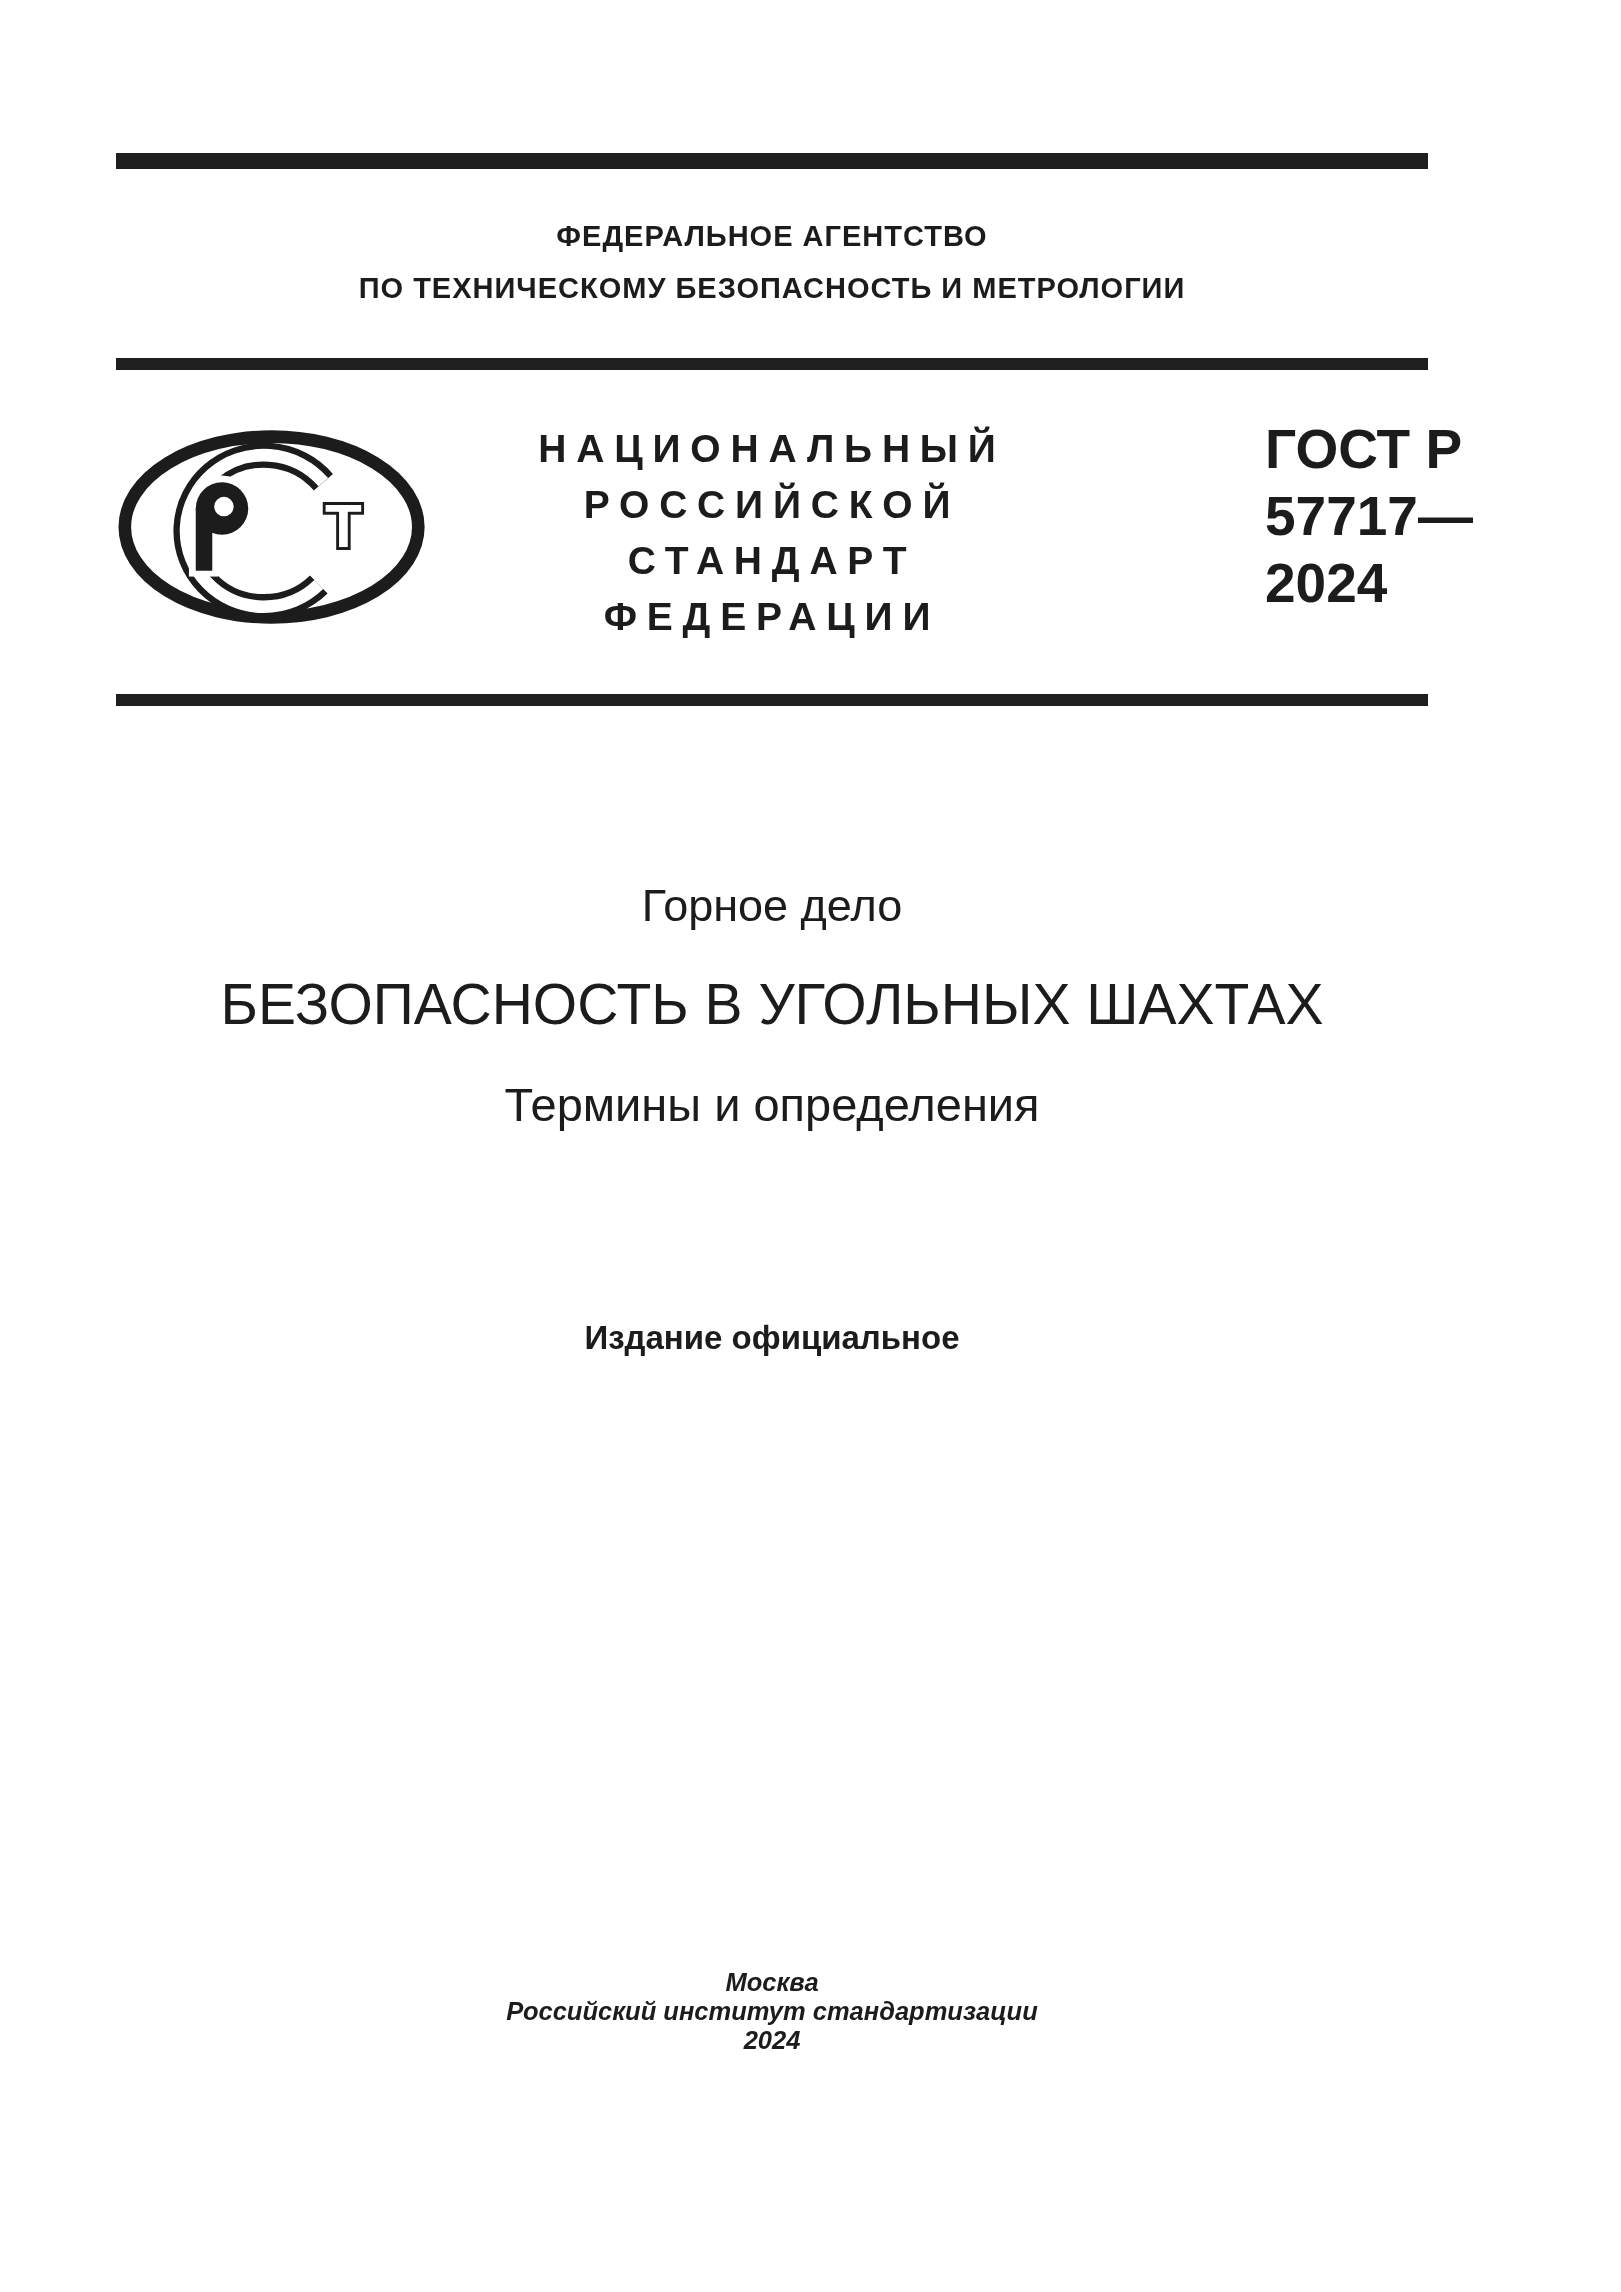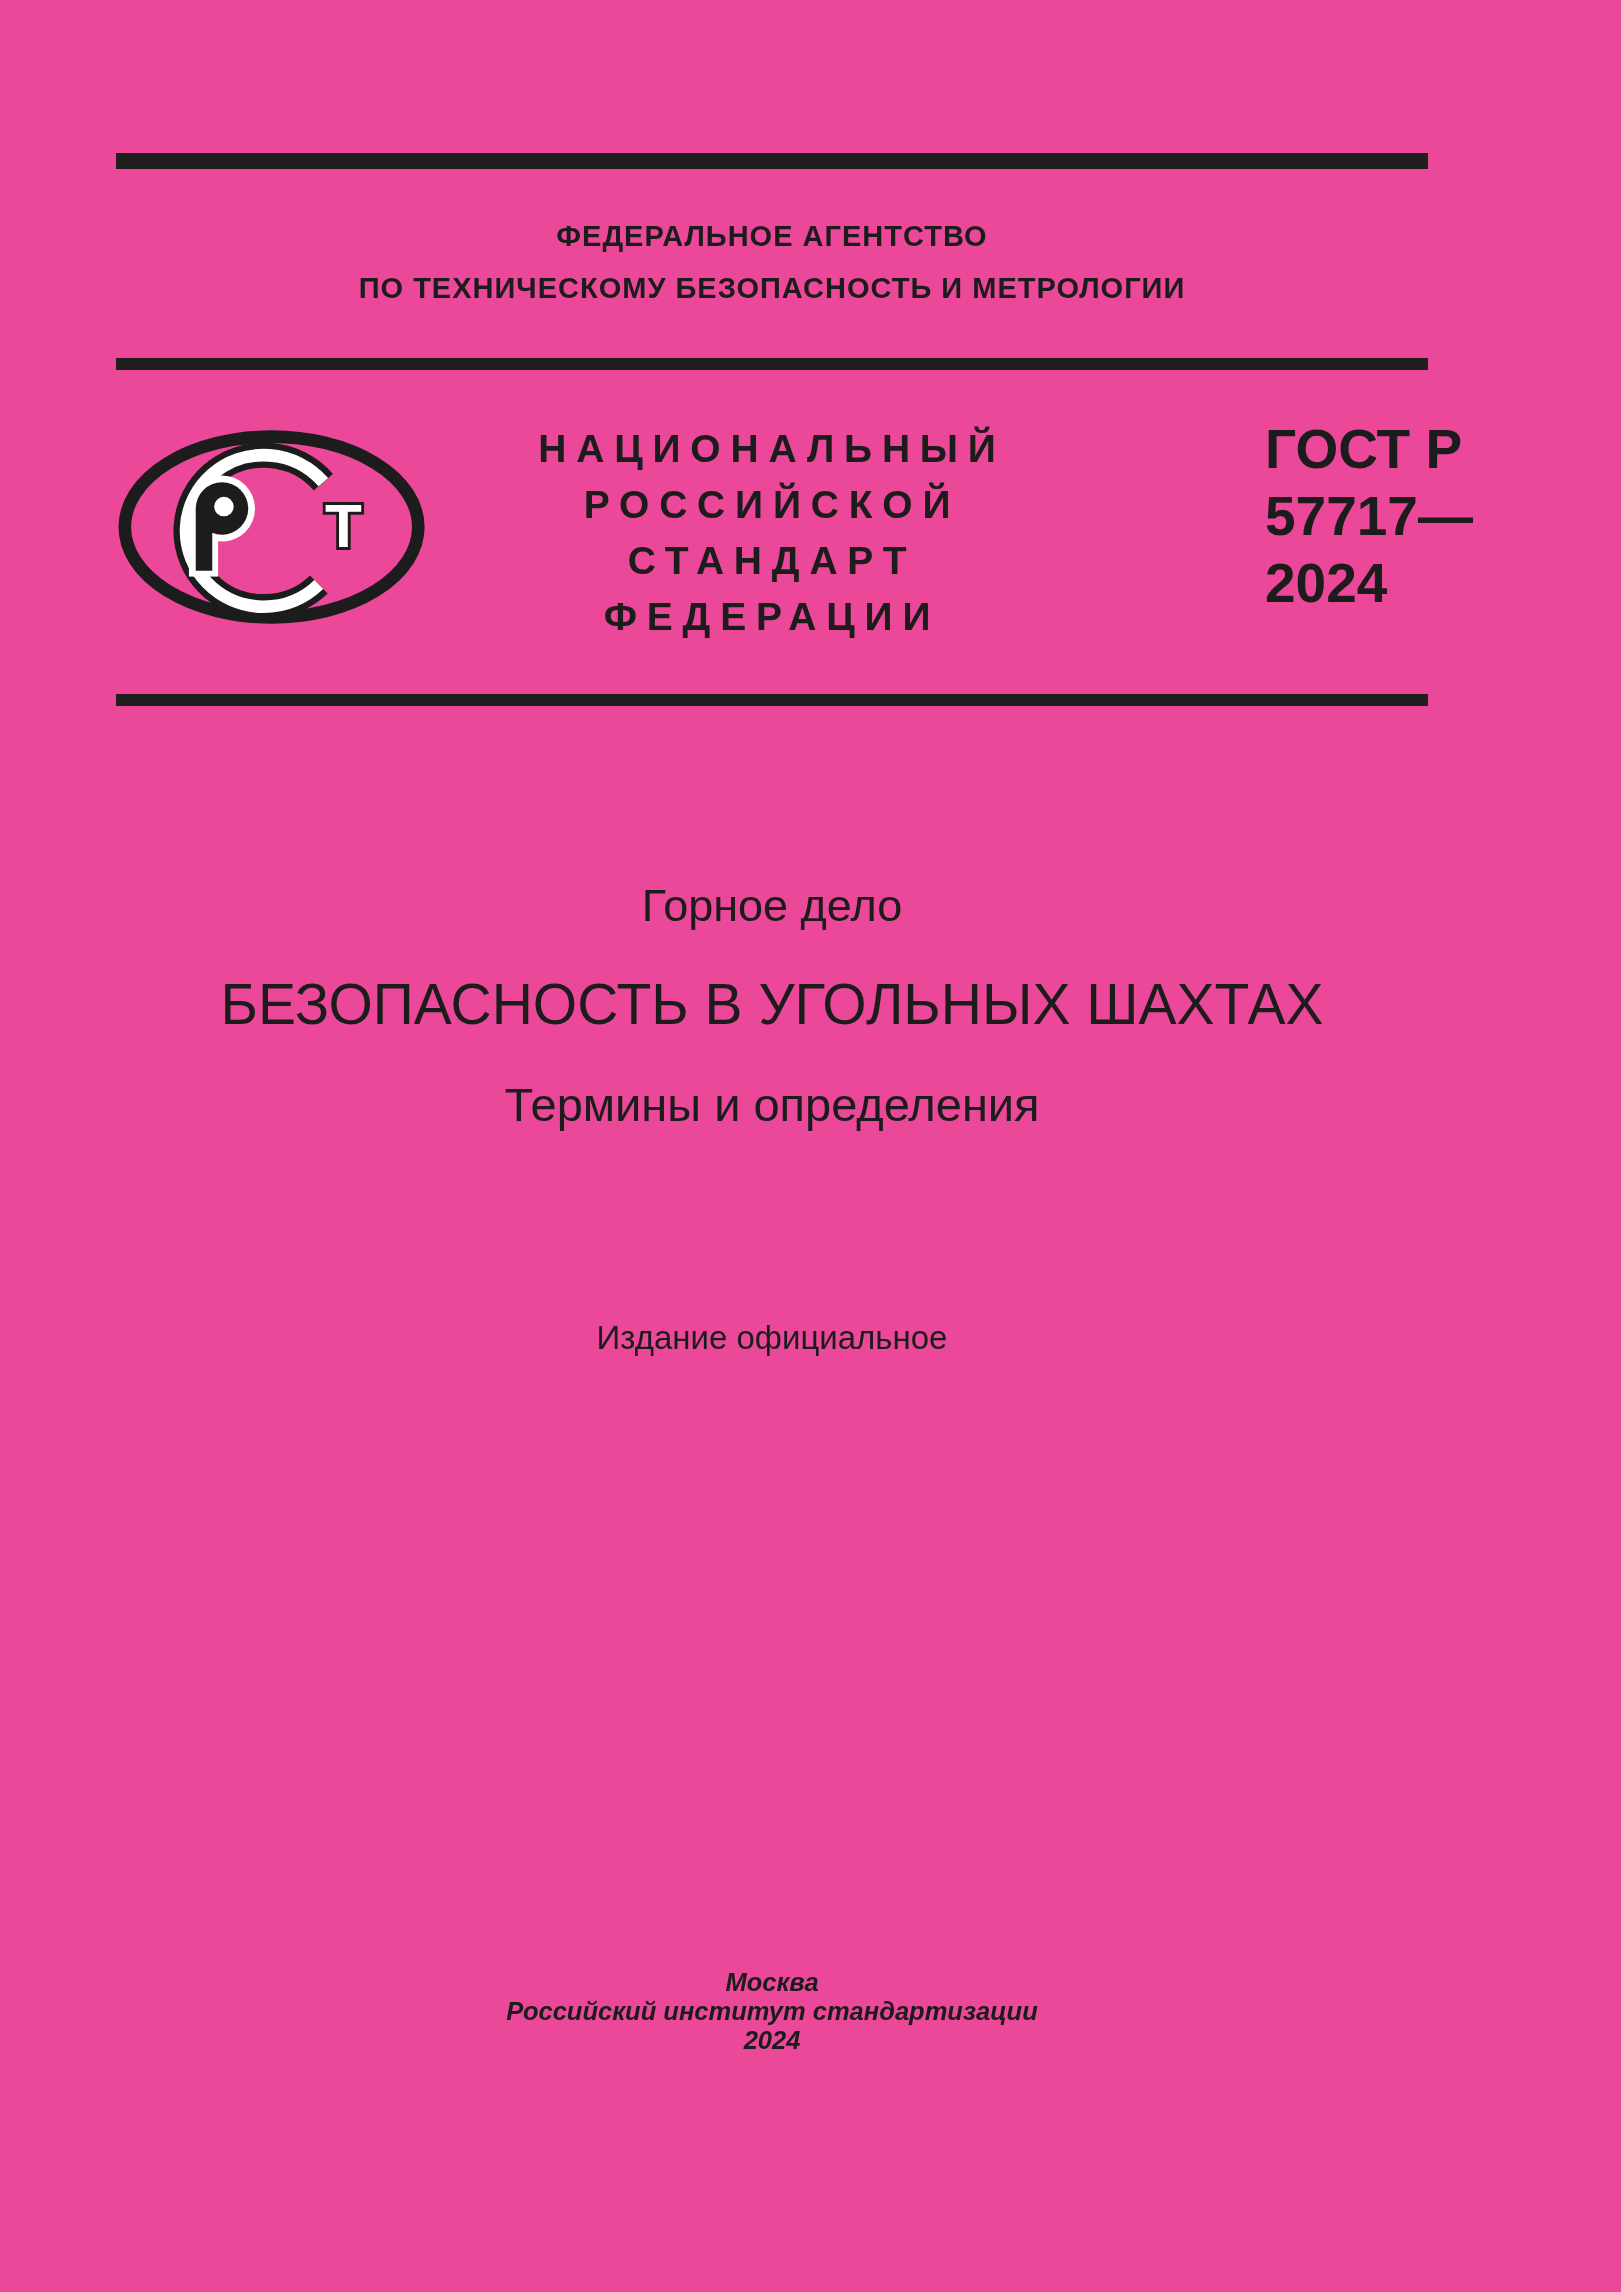--- a/index.html
+++ b/index.html
@@ -5,21 +5,21 @@
   html, body {
     margin: 0;
     padding: 0;
     background: #e8e8e8;
   }
   .page {
     position: relative;
     width: 1621px;
     height: 2293px;
     margin: 0 auto;
-    background: #ec4899;
+    background: #ffffff;
     color: #1c1c1c;
     font-family: "Liberation Sans", "DejaVu Sans", sans-serif;
     overflow: hidden;
   }
   .rule {
     position: absolute;
     left: 116px;
     width: 1312px;
     background: #1f1f1f;
   }
@@ -85,21 +85,21 @@
   .title-main  { top: 972px;  font-size: 57px; }
   .title-sub   { top: 1078px; font-size: 47px; }
 
   .edition {
     position: absolute;
     left: 116px;
     top: 1319px;
     width: 1312px;
     text-align: center;
     font-size: 33px;
-    font-weight: normal;
+    font-weight: bold;
   }
 
   .imprint {
     position: absolute;
     left: 116px;
     top: 1968px;
     width: 1312px;
     text-align: center;
     font-size: 25.5px;
     font-weight: bold;

